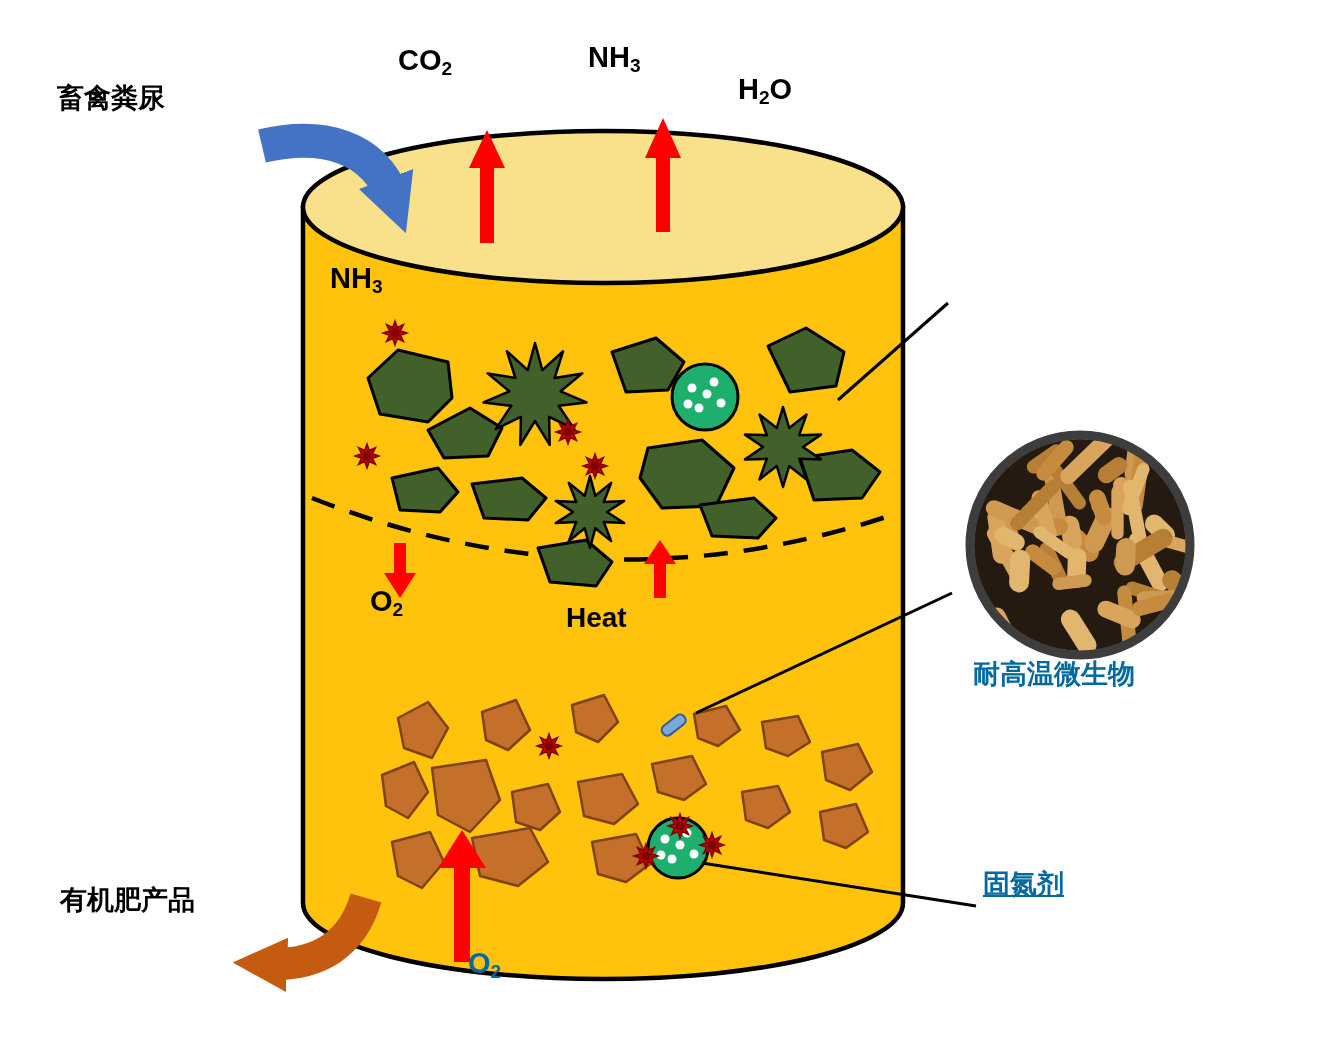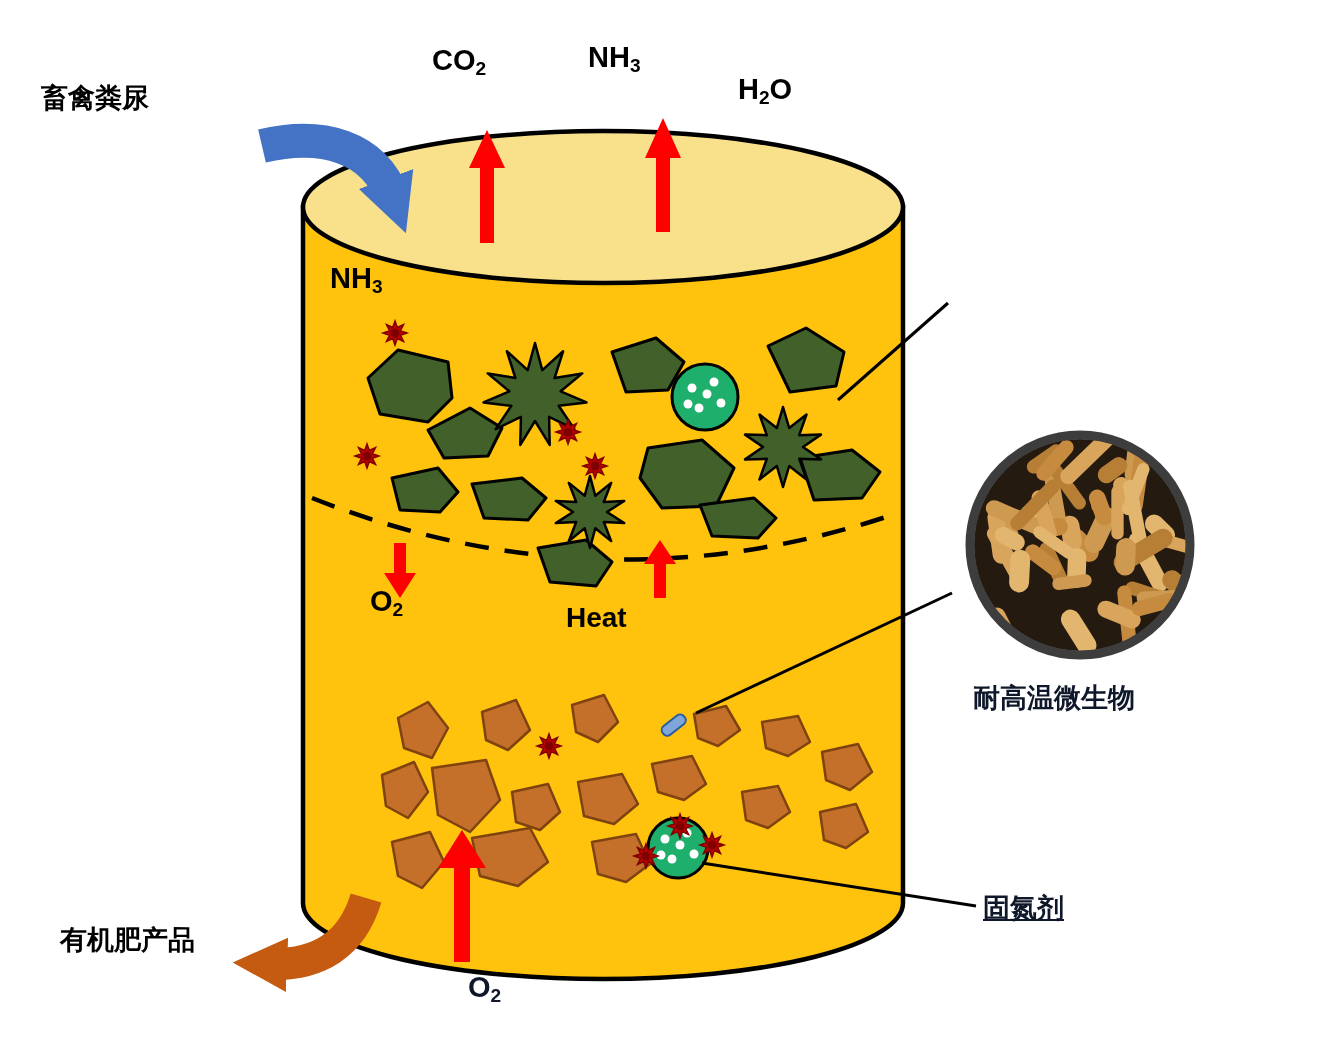--- a/index.html
+++ b/index.html
@@ -3,21 +3,21 @@
 <meta charset="utf-8">
 <style>
   html,body{margin:0;padding:0;background:#fff;}
   .stage{position:relative;width:1319px;height:1040px;background:#ffffff;overflow:hidden;
          font-family:"Liberation Sans","DejaVu Sans",sans-serif;}
   .stage svg{position:absolute;left:0;top:0;}
   .lbl{position:absolute;font-weight:bold;color:#000;white-space:nowrap;line-height:1.1;}
   .cjk{font-size:27px;}
   .formula{font-size:29px;}
   .formula .sub{font-size:0.66em;vertical-align:-0.28em;}
-  .red-label{color:#0f172a;margin-top:24px;}
+  .red-label{color:#0369a1;}
   .heat{font-size:28px;text-align:right;}
 </style>
 </head>
 <body>
 
 <div class="stage">
 
   <svg width="1319" height="1040" viewBox="0 0 1319 1040">
     <defs>
       <marker id="headBlue" viewBox="0 0 10 10" refX="3.5" refY="5" markerWidth="1.7" markerHeight="2.0" orient="auto">
@@ -173,36 +173,36 @@
           <rect x="1096.270433383654" y="461.65320204601306" width="32.56401269816049" height="17.042029863708667" rx="8.521014931854333" fill="#B77F35" transform="rotate(144 1112.5524397327345 470.1742169778674)"></rect>
           <rect x="1052.2087415508968" y="575.9378192899459" width="39.5988115782844" height="12.395768217926737" rx="6.197884108963368" fill="#CE9A52" transform="rotate(173 1072.008147340039 582.1357033989093)"></rect>
           <rect x="1090.442920590957" y="506.3533784497312" width="54.10257115685501" height="12.340165913263412" rx="6.170082956631706" fill="#D9A55C" transform="rotate(90 1117.4942061693846 512.5234614063629)"></rect>
           <rect x="1131.394922885762" y="597.00704144128" width="46.51824449958198" height="15.04627635099286" rx="7.52313817549643" fill="#C68B3F" transform="rotate(165 1154.6540451355531 604.5301796167764)"></rect>
           <rect x="1108.261703818227" y="482.8484596274088" width="54.895124379496615" height="12.418745991037575" rx="6.2093729955187875" fill="#E2B66F" transform="rotate(111 1135.7092660079754 489.05783262292755)"></rect>
         </g>
       <circle cx="1080" cy="545" r="110" fill="none" stroke="#3d3d3d" stroke-width="9"></circle>
     </g>
   </svg>
 
-  <div class="lbl cjk" style="left:41px;top:84px;">畜禽粪尿</div>
-
-  <div class="lbl formula" style="left:398px;top:45px;margin-left:34px;"><span>CO</span><span class="sub">2</span></div>
+  <div class="lbl cjk" style="left:57px;top:84px;">畜禽粪尿</div>
+
+  <div class="lbl formula" style="left:398px;top:45px;"><span>CO</span><span class="sub">2</span></div>
 
   <div class="lbl formula" style="left:588px;top:42px;"><span>NH</span><span class="sub">3</span></div>
 
   <div class="lbl formula" style="left:738px;top:74px;"><span>H</span><span class="sub">2</span><span>O</span></div>
 
   <div class="lbl formula" style="left:330px;top:263px;"><span>NH</span><span class="sub">3</span></div>
 
 
   <div class="lbl formula" style="left:370px;top:586px;"><span>O</span><span class="sub">2</span></div>
 
   <div class="lbl heat" style="left:566px;top:603px;">Heat</div>
 
   <div class="lbl cjk red-label" style="left:973px;top:660px;">耐高温微生物</div>
 
   <div class="lbl cjk red-label" style="left:983px;top:870px;text-decoration:underline;">固氮剂</div>
 
-  <div class="lbl cjk" style="left:60px;top:886px;margin-top:40px;">有机肥产品</div>
+  <div class="lbl cjk" style="left:60px;top:886px;">有机肥产品</div>
 
   <div class="lbl formula red-label" style="left:468px;top:948px;"><span>O</span><span class="sub">2</span></div>
 
 </div>
 
 </body></html>

